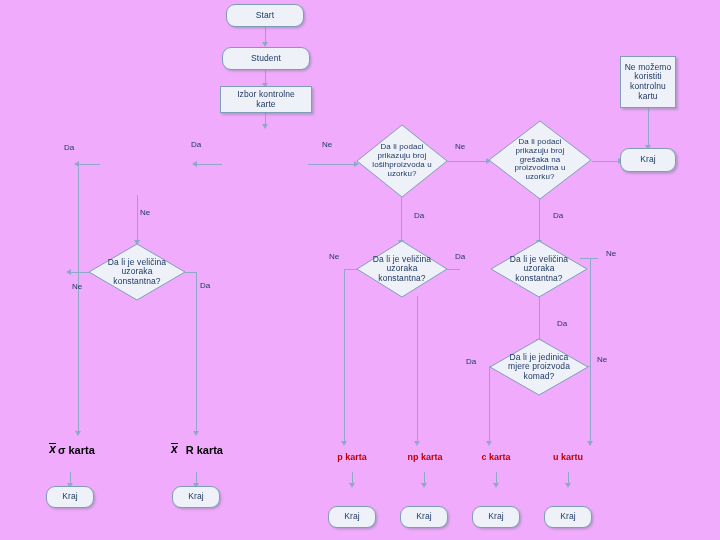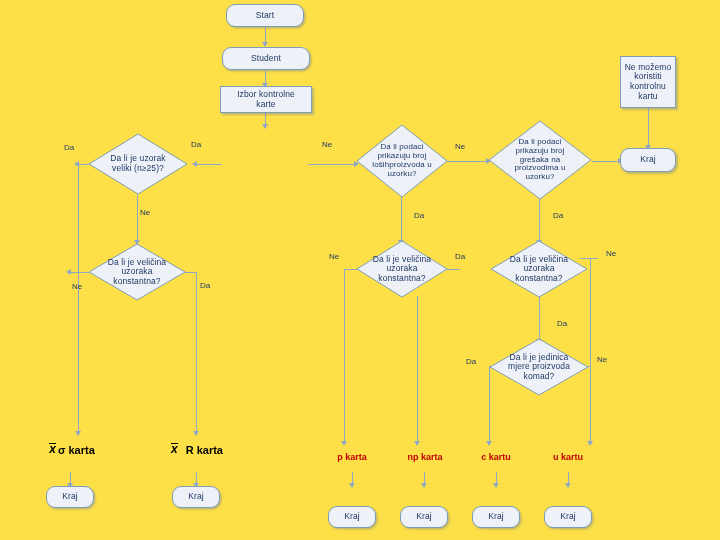--- a/index.html
+++ b/index.html
@@ -4,21 +4,21 @@
 <style>
   html, body {
     margin: 0;
     padding: 0;
     background: #ffffff;
   }
   #canvas {
     position: relative;
     width: 720px;
     height: 540px;
-    background: #fde047;
+    background: #f0abfc;
     font-family: "Liberation Sans", sans-serif;
     overflow: hidden;
   }
   .node {
     position: absolute;
     box-sizing: border-box;
     display: flex;
     align-items: center;
     justify-content: center;
     text-align: center;
@@ -210,27 +210,20 @@
 
   <div class="node term" style="left:222px; top:47px; width:88px; height:23px;">
     <span>Student</span>
   </div>
 
   <div class="node proc" style="left:220px; top:86px; width:92px; height:27px; white-space:pre-line;">
     <span>Izbor kontrolne
 karte</span>
   </div>
 
-  <div class="node dec" style="left:88px; top:133px; width:100px; height:62px;">
-    <svg class="dshape" viewBox="0 0 100 62" preserveAspectRatio="none">
-      <polygon points="50,1 99,31 50,61 1,31" fill="#eef2f8" stroke="#7f9db9" stroke-width="1"></polygon>
-    </svg>
-    <span class="dlabel" style="white-space:pre-line;">Da li je uzorak
-veliki (n≥25)?</span>
-  </div>
 
 
   <div class="node dec" style="left:356px; top:124px; width:92px; height:74px;">
     <svg class="dshape" viewBox="0 0 92 74" preserveAspectRatio="none">
       <polygon points="46,1 91,37 46,73 1,37" fill="#eef2f8" stroke="#7f9db9" stroke-width="1"></polygon>
     </svg>
     <span class="dlabel" style="white-space:pre-line; font-size:8px;">Da li podaci
 prikazuju broj
 lošihproizvoda u
 uzorku?</span>
@@ -308,21 +301,21 @@
     <span style="margin-left:8px;">R karta</span>
   </div>
 
   <div class="redlabel" style="left:326px; top:452px; width:52px; height:16px;">
     <span>p karta</span>
   </div>
   <div class="redlabel" style="left:396px; top:452px; width:58px; height:16px;">
     <span>np karta</span>
   </div>
   <div class="redlabel" style="left:470px; top:452px; width:52px; height:16px;">
-    <span>c kartu</span>
+    <span>c karta</span>
   </div>
   <div class="redlabel" style="left:542px; top:452px; width:52px; height:16px;">
     <span>u kartu</span>
   </div>
 
   <div class="node term" style="left:46px; top:486px; width:48px; height:22px;">
     <span>Kraj</span>
   </div>
   <div class="node term" style="left:172px; top:486px; width:48px; height:22px;">
     <span>Kraj</span>

